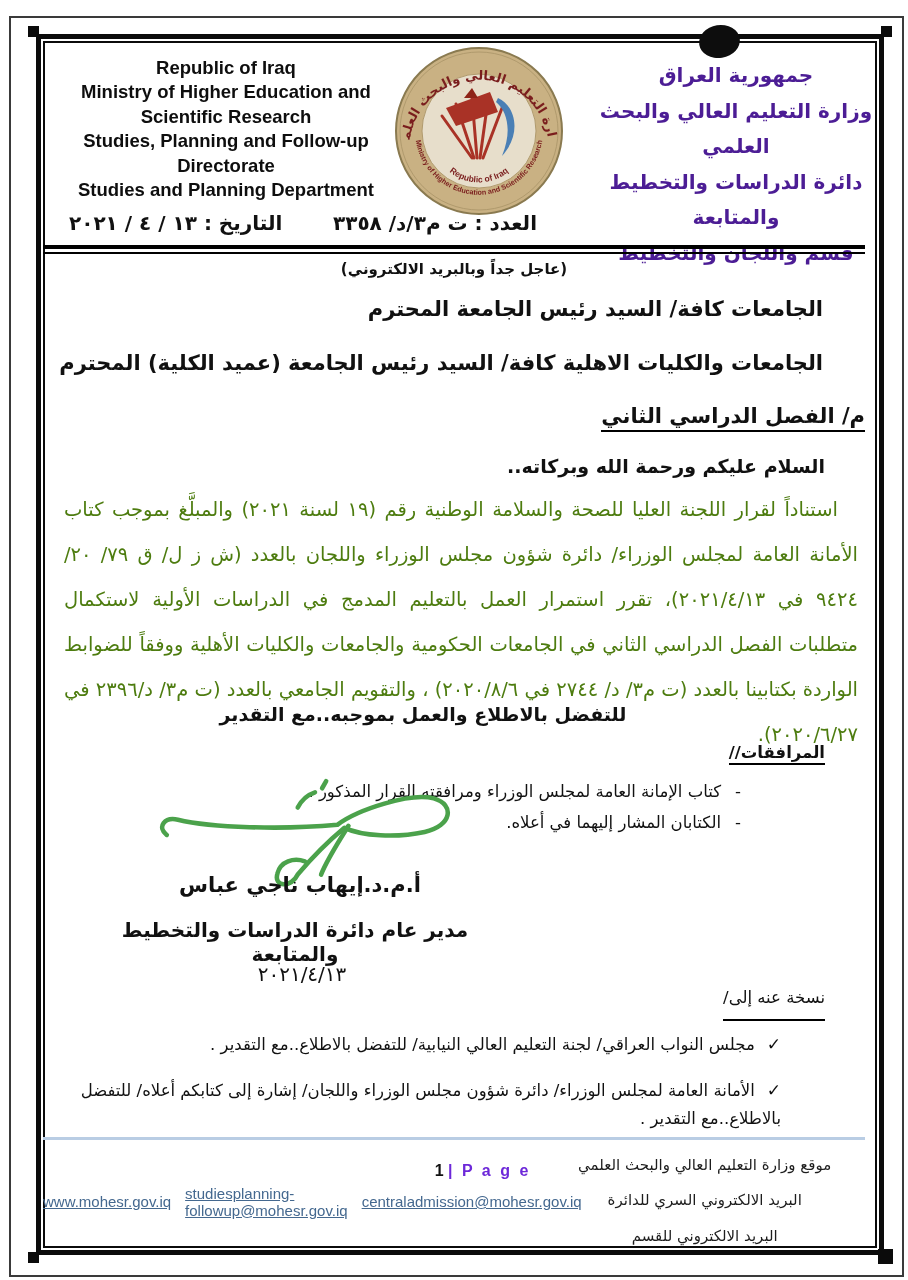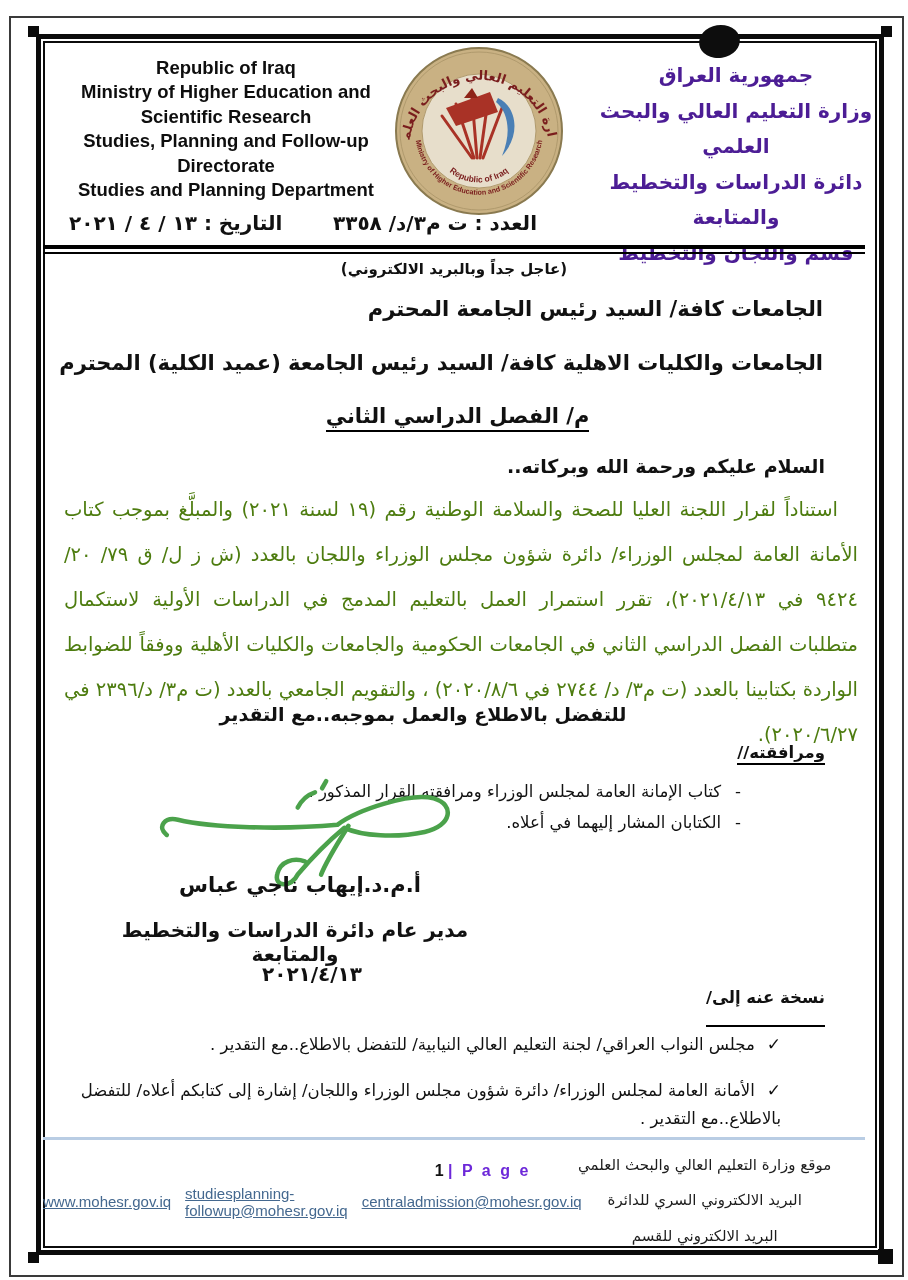--- a/index.html
+++ b/index.html
@@ -39,42 +39,42 @@
   .ref-date { position:absolute; left:26px; direction:rtl; }
 
   .double-rule { left:43px; top:245px; width:822px; height:9px;
                  border-top:4px solid #000; border-bottom:2px solid #000; }
 
   .notice { left:43px; top:260px; width:822px; text-align:center;
             font-size:15px; font-weight:bold; }
 
   .addr1 { left:43px; top:297px; width:802px; padding-right:22px; font-size:21px; font-weight:bold; }
   .addr2 { left:30px; top:351px; width:815px; padding-right:22px; font-size:21px; font-weight:bold; }
-  .subject { left:43px; top:404px; width:822px; text-align:center;padding-left:7px; }
+  .subject { left:43px; top:404px; width:822px; text-align:right;padding-left:7px; }
   .subject span { font-size:21px; font-weight:bold; border-bottom:2.5px solid #000; padding-bottom:2px; }
 
   .salutation { left:43px; top:455px; width:802px; padding-right:20px; font-size:19px; font-weight:bold; }
 
   .body-par { left:64px; top:487px; width:794px; font-size:19.5px; line-height:45px;
               text-align:justify; text-indent:20px; color:#4d7c0f; }
 
   .closing { left:43px; top:703px; width:760px; text-align:center; font-size:19px; font-weight:bold; }
 
   .att-title { left:43px; top:743px; width:802px; padding-right:20px; }
   .att-title span { font-size:16.5px; font-weight:bold; border-bottom:2px solid #000; padding-bottom:1px; }
   .att-items { left:43px; top:776px; width:790px; padding-right:92px; font-size:16.5px; line-height:31px; }
   .att-item .dash { margin-left:14px; }
 
   .signature-svg { left:148px; top:772px; width:336px; height:132px; }
   .sig-name  { left:150px; top:873px; width:300px; text-align:center; font-size:21px; font-weight:bold; }
   .sig-title { left:80px;  top:918px; width:430px; text-align:center; font-size:20px; font-weight:bold; }
-  .sig-date  { left:162px; top:962px; width:300px; text-align:center; font-size:20px; font-weight:bold; direction:rtl; }
+  .sig-date  { left:152px; top:962px; width:300px; text-align:center; font-size:20px; font-weight:normal; direction:rtl; }
 
   .cc-title { left:43px; top:988px; width:802px; padding-right:20px; }
-  .cc-title span { font-size:16.5px; font-weight:bold; border-bottom:2px solid #000; padding-bottom:18px; }
+  .cc-title span { font-size:16.5px; font-weight:normal; border-bottom:2px solid #000; padding-bottom:12px; }
   .cc-items { left:43px; top:1030px; width:796px; padding-right:58px; font-size:16.5px; }
   .cc-item { margin-bottom:17px; line-height:28px; }
   .cc-item .check { font-size:17px; margin-left:12px; }
 
   
   .footer { left:43px; top:1137px; width:822px; height:114px;
             border-top:3px solid #b9cde4; display:flex; }
   .footer-links { width:46%; display:flex; flex-direction:row; align-items:center;
                   padding-top:12px; gap:14px; }
   .footer-links a { font-family:"Liberation Sans", sans-serif; font-size:15px;
@@ -167,21 +167,21 @@
   <span>م/ الفصل الدراسي الثاني</span>
 </div>
 
 <div class="abs salutation rtl">السلام عليكم ورحمة الله وبركاته..</div>
 
 <div class="abs body-par rtl">استناداً لقرار اللجنة العليا للصحة والسلامة الوطنية رقم (١٩ لسنة ٢٠٢١) والمبلَّغ بموجب كتاب الأمانة العامة لمجلس الوزراء/ دائرة شؤون مجلس الوزراء واللجان بالعدد (ش ز ل/ ق ٧٩/ ٢٠/ ٩٤٢٤ في ٢٠٢١/٤/١٣)، تقرر استمرار العمل بالتعليم المدمج في الدراسات الأولية لاستكمال متطلبات الفصل الدراسي الثاني في الجامعات الحكومية والجامعات والكليات الأهلية ووفقاً للضوابط الواردة بكتابينا بالعدد (ت م٣/ د/ ٢٧٤٤ في ٢٠٢٠/٨/٦) ، والتقويم الجامعي بالعدد (ت م٣/ د/٢٣٩٦ في ٢٠٢٠/٦/٢٧).</div>
 
 <div class="abs closing rtl">للتفضل بالاطلاع والعمل بموجبه..مع التقدير</div>
 
 <div class="abs att-title rtl">
-  <span>ومرافقته//</span>
+  <span>المرافقات//</span>
 </div>
 <div class="abs att-items rtl">
   <div class="att-item">
     <span class="dash">-</span><span>كتاب الإمانة العامة لمجلس الوزراء ومرافقته القرار المذكور .</span>
   </div>
   <div class="att-item">
     <span class="dash">-</span><span>الكتابان المشار إليهما في أعلاه.</span>
   </div>
 </div>
 

